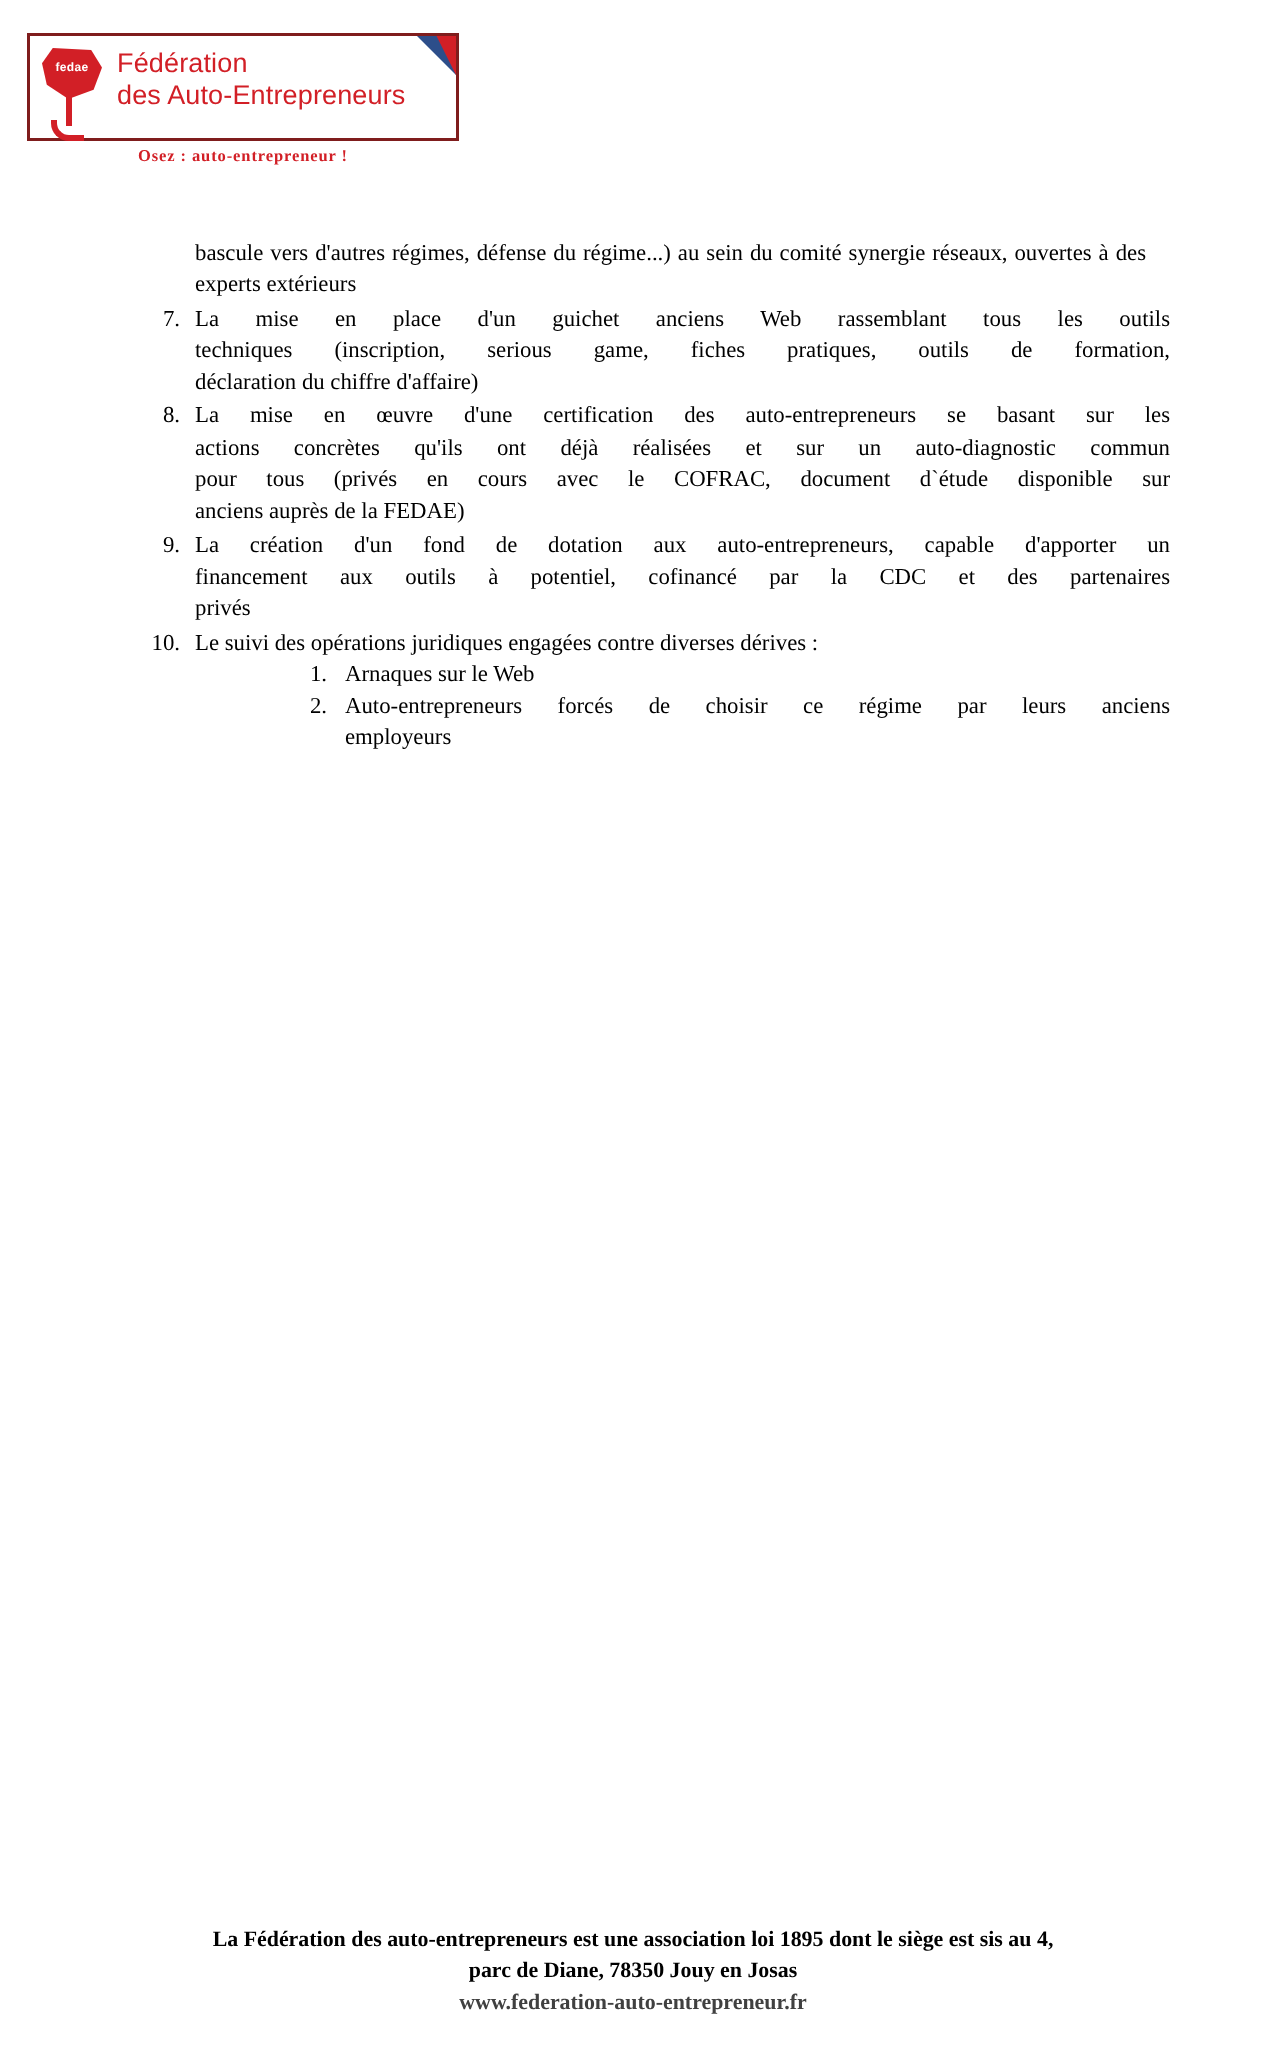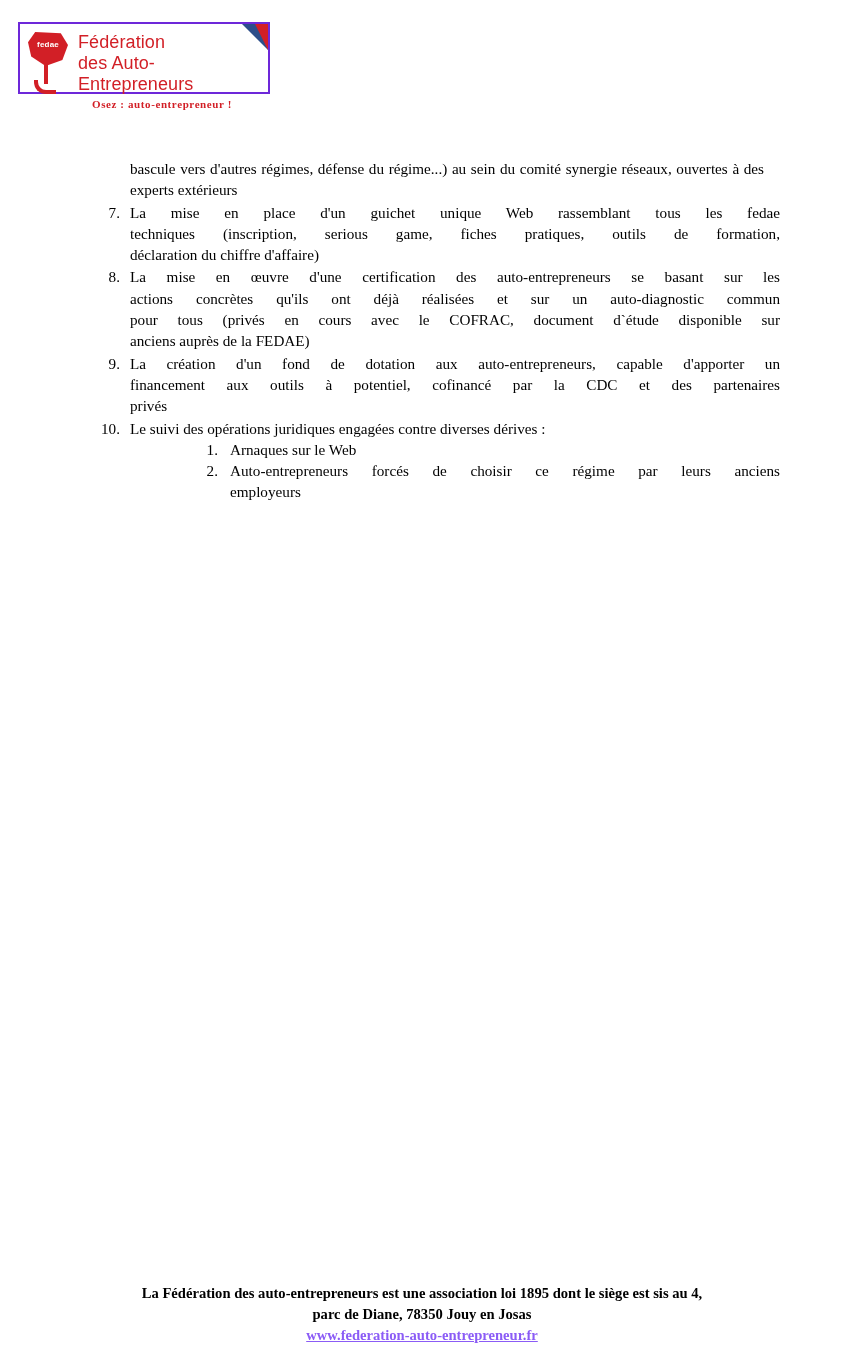--- a/index.html
+++ b/index.html
@@ -19,23 +19,23 @@
   
   .header {
     position: absolute;
     top: 22px;
     left: 18px;
     width: 260px;
     height: 92px;
   }
   .logo-box {
     position: relative;
-    width: 252px;
+    width: 288px;
     height: 72px;
-    border: 2px solid #6d28d9;
+    border: 2px solid #7f1d1d;
     box-sizing: border-box;
     background: #ffffff;
   }
   .logo-corner {
     position: absolute;
     top: 0;
     right: 0;
     width: 0;
     height: 0;
     border-top: 26px solid #2d4e8a;
@@ -183,22 +183,21 @@
     left: 64px;
     top: 1283px;
     width: 716px;
     text-align: center;
     font-size: 14.6px;
     line-height: 21px;
     font-weight: bold;
   }
   .footer a,
   .footer .link {
-    color: #8b5cf6;
-    text-decoration: underline;
+    color: #404040;
   }
 </style>
 </head>
 <body>
 
 <div class="header">
   <div class="logo-box">
     <div class="logo-corner"></div>
     <div class="logo-corner-red"></div>
     <div class="logo-mark">
@@ -216,21 +215,21 @@
 </div>
 
 <div class="content">
 
   <p class="cont-para">bascule vers d'autres régimes, défense du régime...) au sein du comité synergie réseaux, ouvertes à des experts extérieurs</p>
 
   <ol class="main-list">
 
     <li>
       <span class="num">7.</span>
-      <span class="stretch" style="display:block">La mise en place d'un guichet unique Web rassemblant tous les fedae</span>
+      <span class="stretch" style="display:block">La mise en place d'un guichet anciens Web rassemblant tous les outils</span>
       <span class="stretch" style="display:block">techniques (inscription, serious game, fiches pratiques, outils de formation,</span>
       <span style="display:block">déclaration du chiffre d'affaire)</span>
     </li>
 
     <li>
       <span class="num">8.</span>
       <span class="stretch" style="display:block">La mise en œuvre d'une certification des auto-entrepreneurs se basant sur les</span>
       <span class="stretch" style="display:block">actions concrètes qu'ils ont déjà réalisées et sur un auto-diagnostic commun</span>
       <span class="stretch" style="display:block">pour tous (privés en cours avec le COFRAC, document d`étude disponible sur</span>
       <span style="display:block">anciens auprès de la FEDAE)</span>

